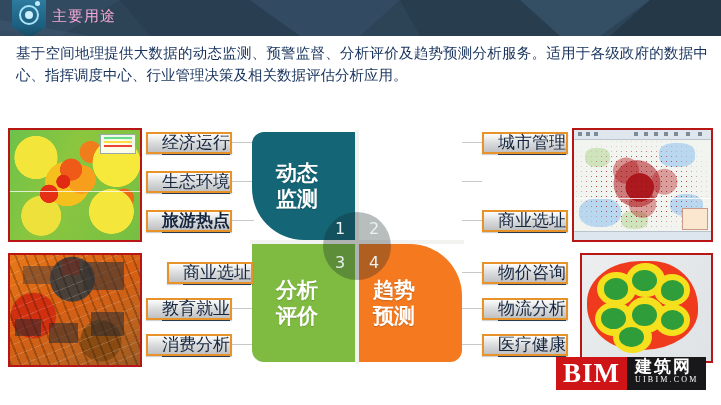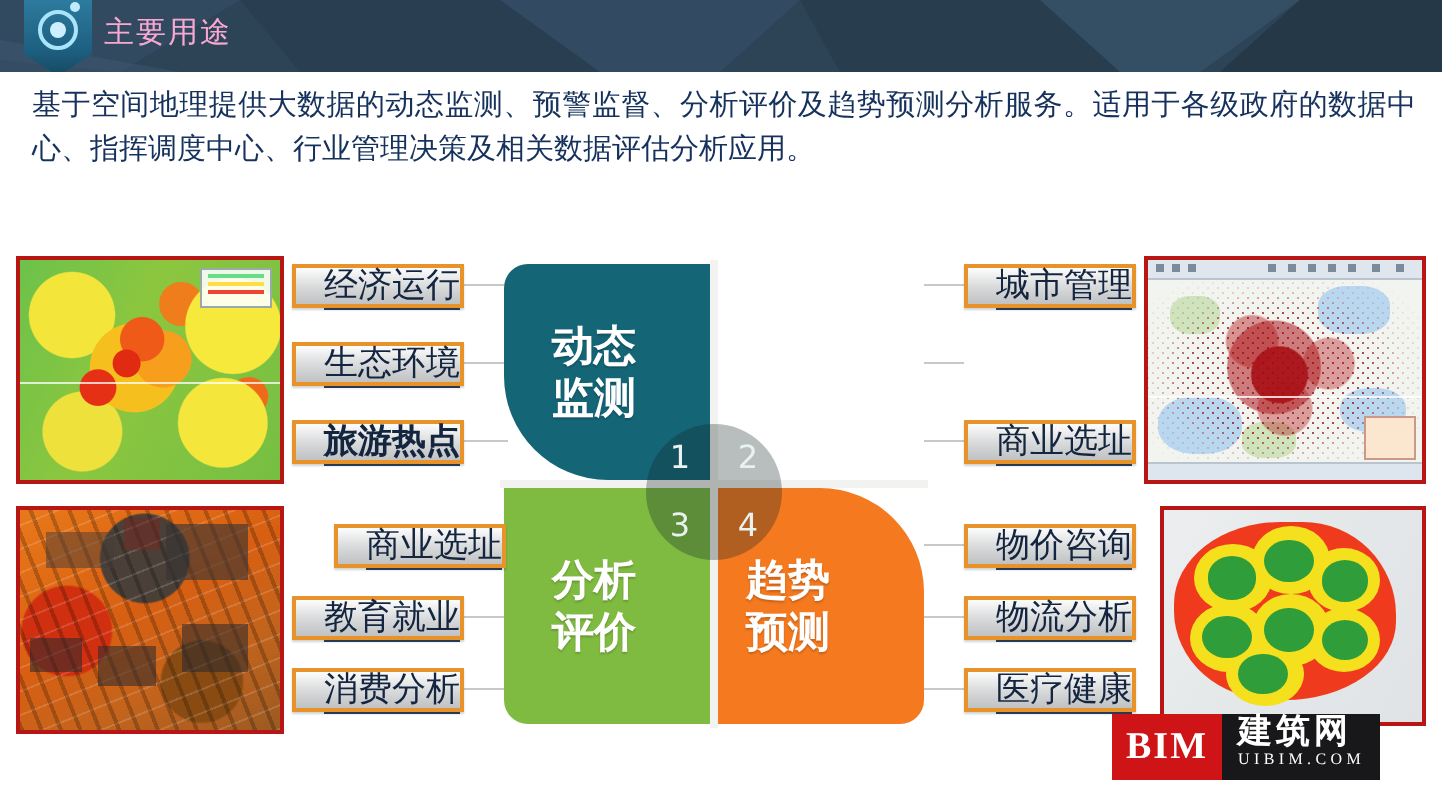--- a/index.html
+++ b/index.html
@@ -171,21 +171,21 @@
     font-family:"DejaVu Sans","Liberation Sans",sans-serif;
     box-shadow:0 1px 1px rgba(0,0,0,.18);
   }
   .chip u{text-decoration:none;border-bottom:1px solid #263a55;padding-bottom:0px;}
 
   .conn{position:absolute;background:#c8c9c6;height:1px;}
 
   
   .wm{position:absolute;left:556px;top:357px;height:33px;display:flex;}
   .wm .bim{
-    background:#cf1417;color:#fff;font-weight:bold;font-size:19px;
+    background:#cf1417;color:#fff;font-weight:bold;font-size:27px;
     line-height:33px;padding:0 7px;letter-spacing:1px;
     font-family:"Liberation Serif","DejaVu Serif",serif;
   }
   .wm .cn{
     background:#18181a;color:#fff;padding:0 7px 4px 8px;
     display:flex;flex-direction:column;justify-content:center;
   }
   .wm .cn b{font-size:17px;line-height:17px;letter-spacing:2px;
     font-family:"DejaVu Sans","Liberation Sans",sans-serif;}
   .wm .cn i{font-style:normal;font-size:8px;line-height:10px;letter-spacing:2.2px;

